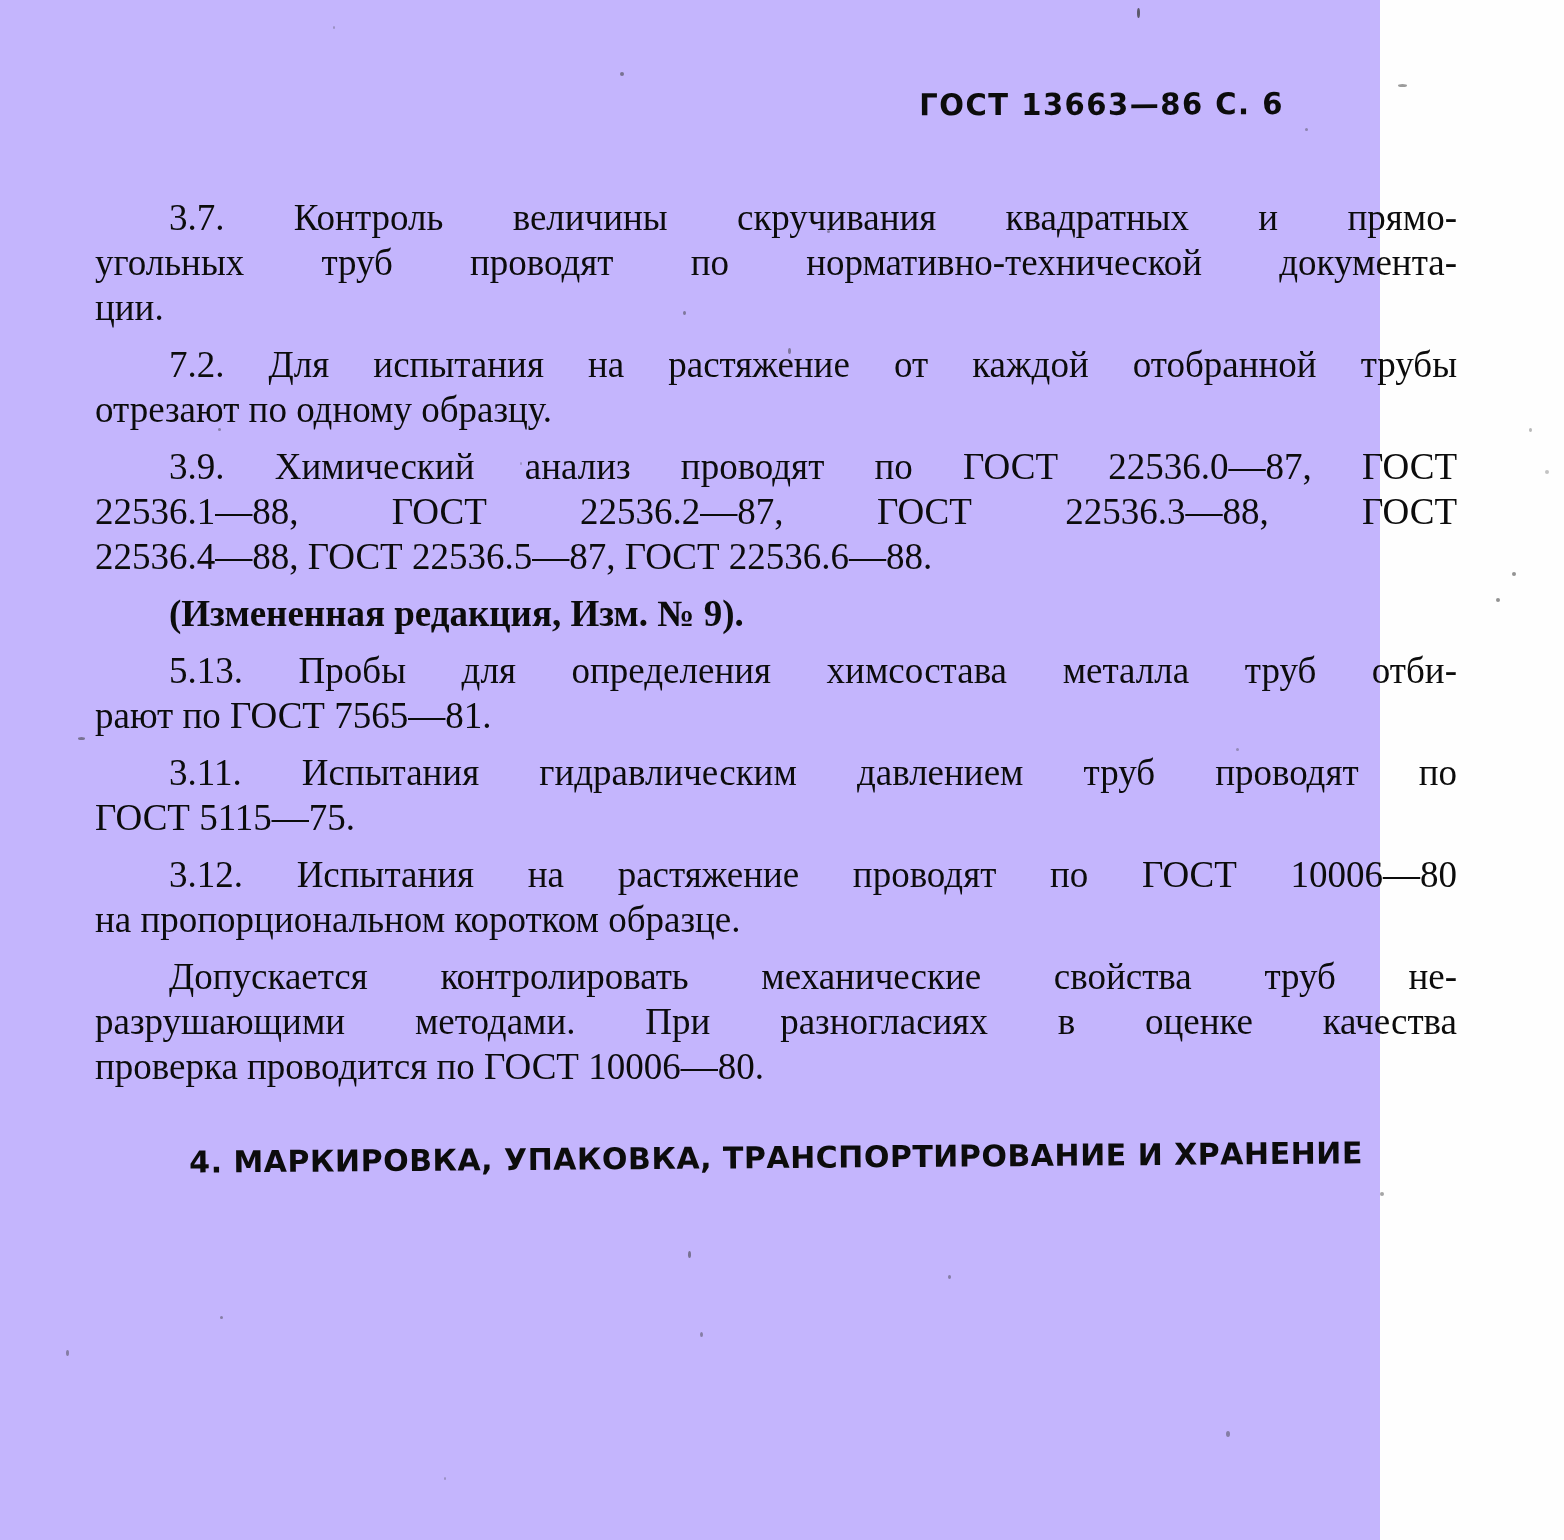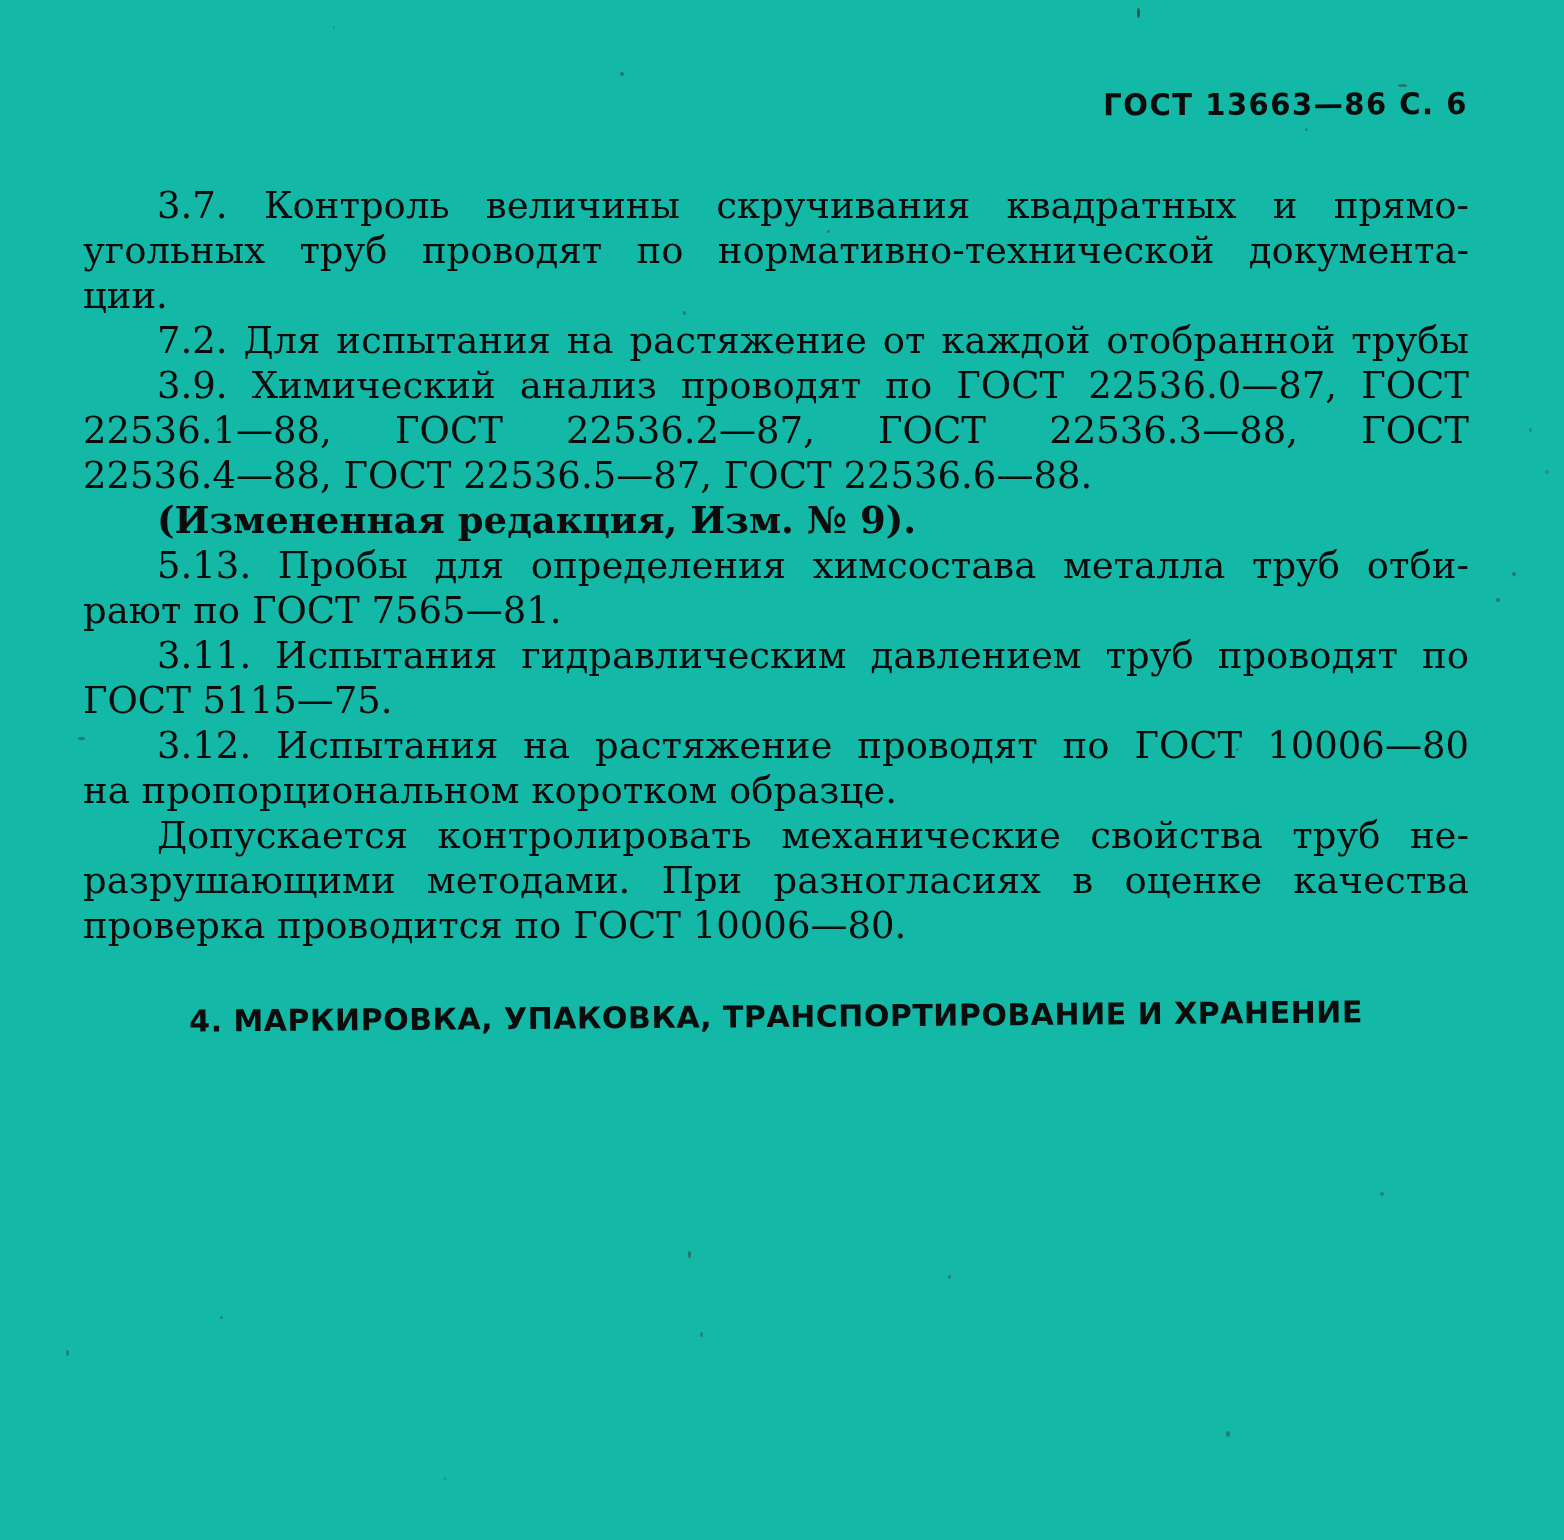--- a/index.html
+++ b/index.html
@@ -5,23 +5,23 @@
   html, body {
     margin: 0;
     padding: 0;
     width: 1564px;
     height: 1540px;
     background: #fefefe;
     overflow: hidden;
   }
   .page {
     position: relative;
-    width: 1564px;
+    width: 1380px;
     height: 1540px;
-    background: #14b8a6;
+    background: #c4b5fd;
     font-family: "DejaVu Serif", serif;
     color: #0c0c0c;
   }
   .page-header {
     position: absolute;
     top: 86px;
     right: 96px;
     font-family: "DejaVu Sans", sans-serif;
     font-weight: bold;
     font-size: 30px;
@@ -31,21 +31,21 @@
     white-space: nowrap;
   }
   .doc-body {
     position: absolute;
     left: 83px;
     top: 183px;
     width: 1386px;
     font-size: 37px;
     line-height: 45px;
   }
-  .para { margin: 0; }
+  .para { margin: 12px; font-family: Liberation Serif, serif; }
   .line {
     text-align: justify;
     text-align-last: justify;
     white-space: normal;
   }
   .line.last { text-align-last: left; }
   .line.indent { text-indent: 74px; }
   .para.bold-para { font-weight: bold; }
   .para.section-heading {
     font-family: "DejaVu Sans", sans-serif;
@@ -77,20 +77,21 @@
   </div>
 
   <div class="doc-body" id="doc-body">
       <div class="para">
         <div class="line indent">3.7. Контроль величины скручивания квадратных и прямо-</div>
         <div class="line">угольных труб проводят по нормативно-технической документа-</div>
         <div class="line last">ции.</div>
       </div>
       <div class="para">
         <div class="line indent">7.2. Для испытания на растяжение от каждой отобранной трубы</div>
+        <div class="line last">отрезают по одному образцу.</div>
       </div>
       <div class="para">
         <div class="line indent">3.9. Химический анализ проводят по ГОСТ 22536.0—87, ГОСТ</div>
         <div class="line">22536.1—88, ГОСТ 22536.2—87, ГОСТ 22536.3—88, ГОСТ</div>
         <div class="line last">22536.4—88, ГОСТ 22536.5—87, ГОСТ 22536.6—88.</div>
       </div>
       <div class="para bold-para">
         <div class="line indent last">(Измененная редакция, Изм. № 9).</div>
       </div>
       <div class="para">

